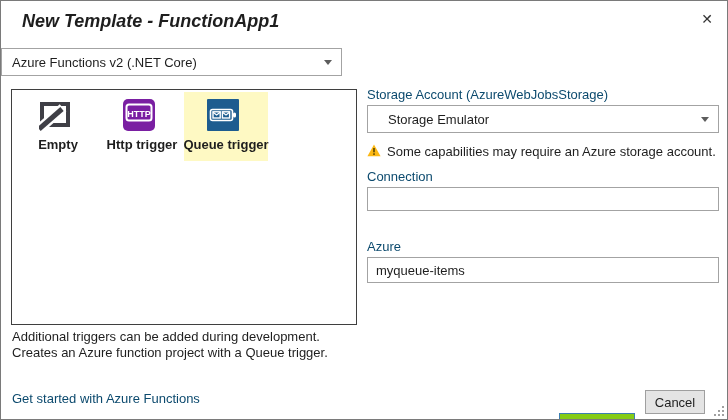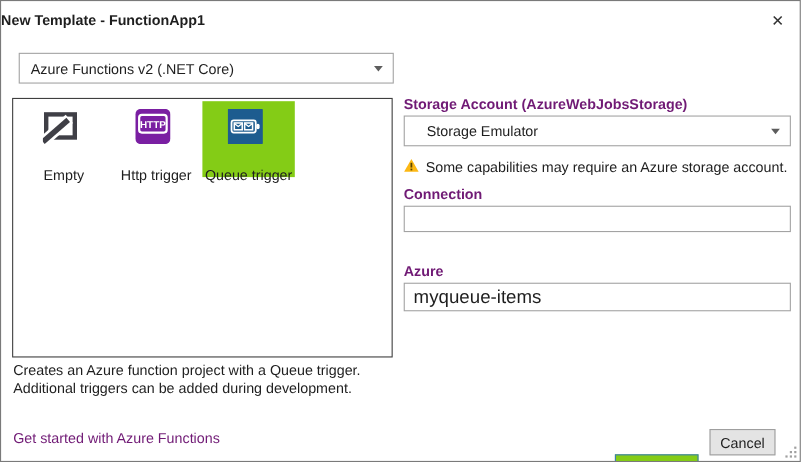--- a/index.html
+++ b/index.html
@@ -5,54 +5,54 @@
   html,body{margin:0;padding:0;}
   body{
     width:728px;height:420px;position:relative;
     font-family:"Liberation Sans",sans-serif;
     font-size:13px;color:#1e1e1e;background:#fff;
     box-sizing:border-box;border:1px solid #7a7a7a;
     overflow:hidden;
   }
   .abs{position:absolute;}
   
-  .title{left:0;top:10px;font-weight:bold;font-size:13px;}
+  .title{left:21px;top:10px;font-weight:bold;font-size:18px;font-style:italic;}
   .close-btn{right:8px;top:6px;width:24px;height:24px;display:flex;
     align-items:center;justify-content:center;font-size:14px;color:#333;cursor:pointer;}
   
   .combo{box-sizing:border-box;border:1px solid #a3a3a3;background:#fff;
     display:flex;align-items:center;padding:0 24px 0 10px;cursor:pointer;}
   .combo .arrow{position:absolute;right:9px;top:50%;margin-top:-2px;width:0;height:0;
     border-left:4px solid transparent;border-right:4px solid transparent;
     border-top:5px solid #5d5d5d;}
-  .combo-version{left:16px;top:47px;width:341px;height:28px;}
+  .combo-version{left:0;top:47px;width:341px;height:28px;}
   .combo-storage{left:366px;top:104px;width:352px;height:28px;padding-left:20px;}
   
   .listbox{left:10px;top:88px;width:346px;height:236px;box-sizing:border-box;
     border:1px solid #3f3f3f;background:#fff;}
   .tpl-row{display:flex;padding:2px 0 0 4px;}
   .tpl-item{width:84px;height:62px;display:flex;flex-direction:column;
     align-items:center;padding-top:7px;box-sizing:content-box;cursor:pointer;}
-  .tpl-item.selected{background:#84cc16;}
+  .tpl-item.selected{background:#fef9c3;}
   .tpl-item .ticon{width:38px;height:32px;}
-  .tpl-item .tlabel{margin-top:21px;white-space:nowrap;}
+  .tpl-item .tlabel{margin-top:6px;white-space:nowrap;font-weight:bold;}
   
-  .field-label{color:#701a75;font-weight:bold;}
+  .field-label{color:#0c4a6e;}
   .lbl-storage{left:366px;top:86px;}
   .lbl-connection{left:366px;top:168px;}
   .lbl-path{left:366px;top:238px;}
   .txt{box-sizing:border-box;border:1px solid #a3a3a3;background:#fff;
-    font-family:"Liberation Sans",sans-serif;font-size:17px;color:#1e1e1e;
+    font-family:"Liberation Sans",sans-serif;font-size:13px;color:#1e1e1e;
     padding:0 8px;outline:none;}
   .txt-connection{left:366px;top:186px;width:352px;height:24px;}
   .txt-path{left:366px;top:256px;width:352px;height:26px;}
   .warning{left:366px;top:143px;display:flex;gap:6px;}
   
   .desc{left:11px;top:328px;line-height:16px;}
-  .link{left:11px;top:390px;color:#701a75;cursor:pointer;text-align:right;}
+  .link{left:11px;top:390px;color:#0c4a6e;cursor:pointer;text-align:right;}
   .btn{box-sizing:border-box;display:flex;align-items:center;justify-content:center;
     font-family:"Liberation Sans",sans-serif;font-size:13px;cursor:pointer;}
   .btn-ok{left:558px;top:412px;width:76px;height:24px;
     background:#84cc16;border:1px solid #3c7fb1;color:#1e1e1e;}
   .btn-cancel{left:644px;top:389px;width:60px;height:24px;
     background:#e4e4e4;border:1px solid #9f9f9f;color:#1e1e1e;}
   .grip{right:2px;bottom:2px;width:12px;height:12px;cursor:nwse-resize;}
 </style>
 </head>
 <body>
@@ -127,22 +127,22 @@
   <span>Some capabilities may require an Azure storage account.</span>
 </div>
 
 <div class="abs field-label lbl-connection">Connection</div>
 <input class="abs txt txt-connection" value="" style="">
 
 <div class="abs field-label lbl-path">Azure</div>
 <input class="abs txt txt-path" value="myqueue-items" style="">
 
 <div class="abs desc">
+  <div>Additional triggers can be added during development.</div>
   <div>Creates an Azure function project with a Queue trigger.</div>
-  <div>Additional triggers can be added during development.</div>
 </div>
 
 <a class="abs link">Get started with Azure Functions</a>
 <div class="abs btn btn-ok">OK</div>
 <div class="abs btn btn-cancel">Cancel</div>
 
 <div class="abs grip">
   <svg width="12" height="12" viewBox="0 0 12 12">
     <rect x="9" y="1" width="2" height="2" fill="#a0a0a0"></rect>
     <rect x="9" y="5" width="2" height="2" fill="#a0a0a0"></rect>

